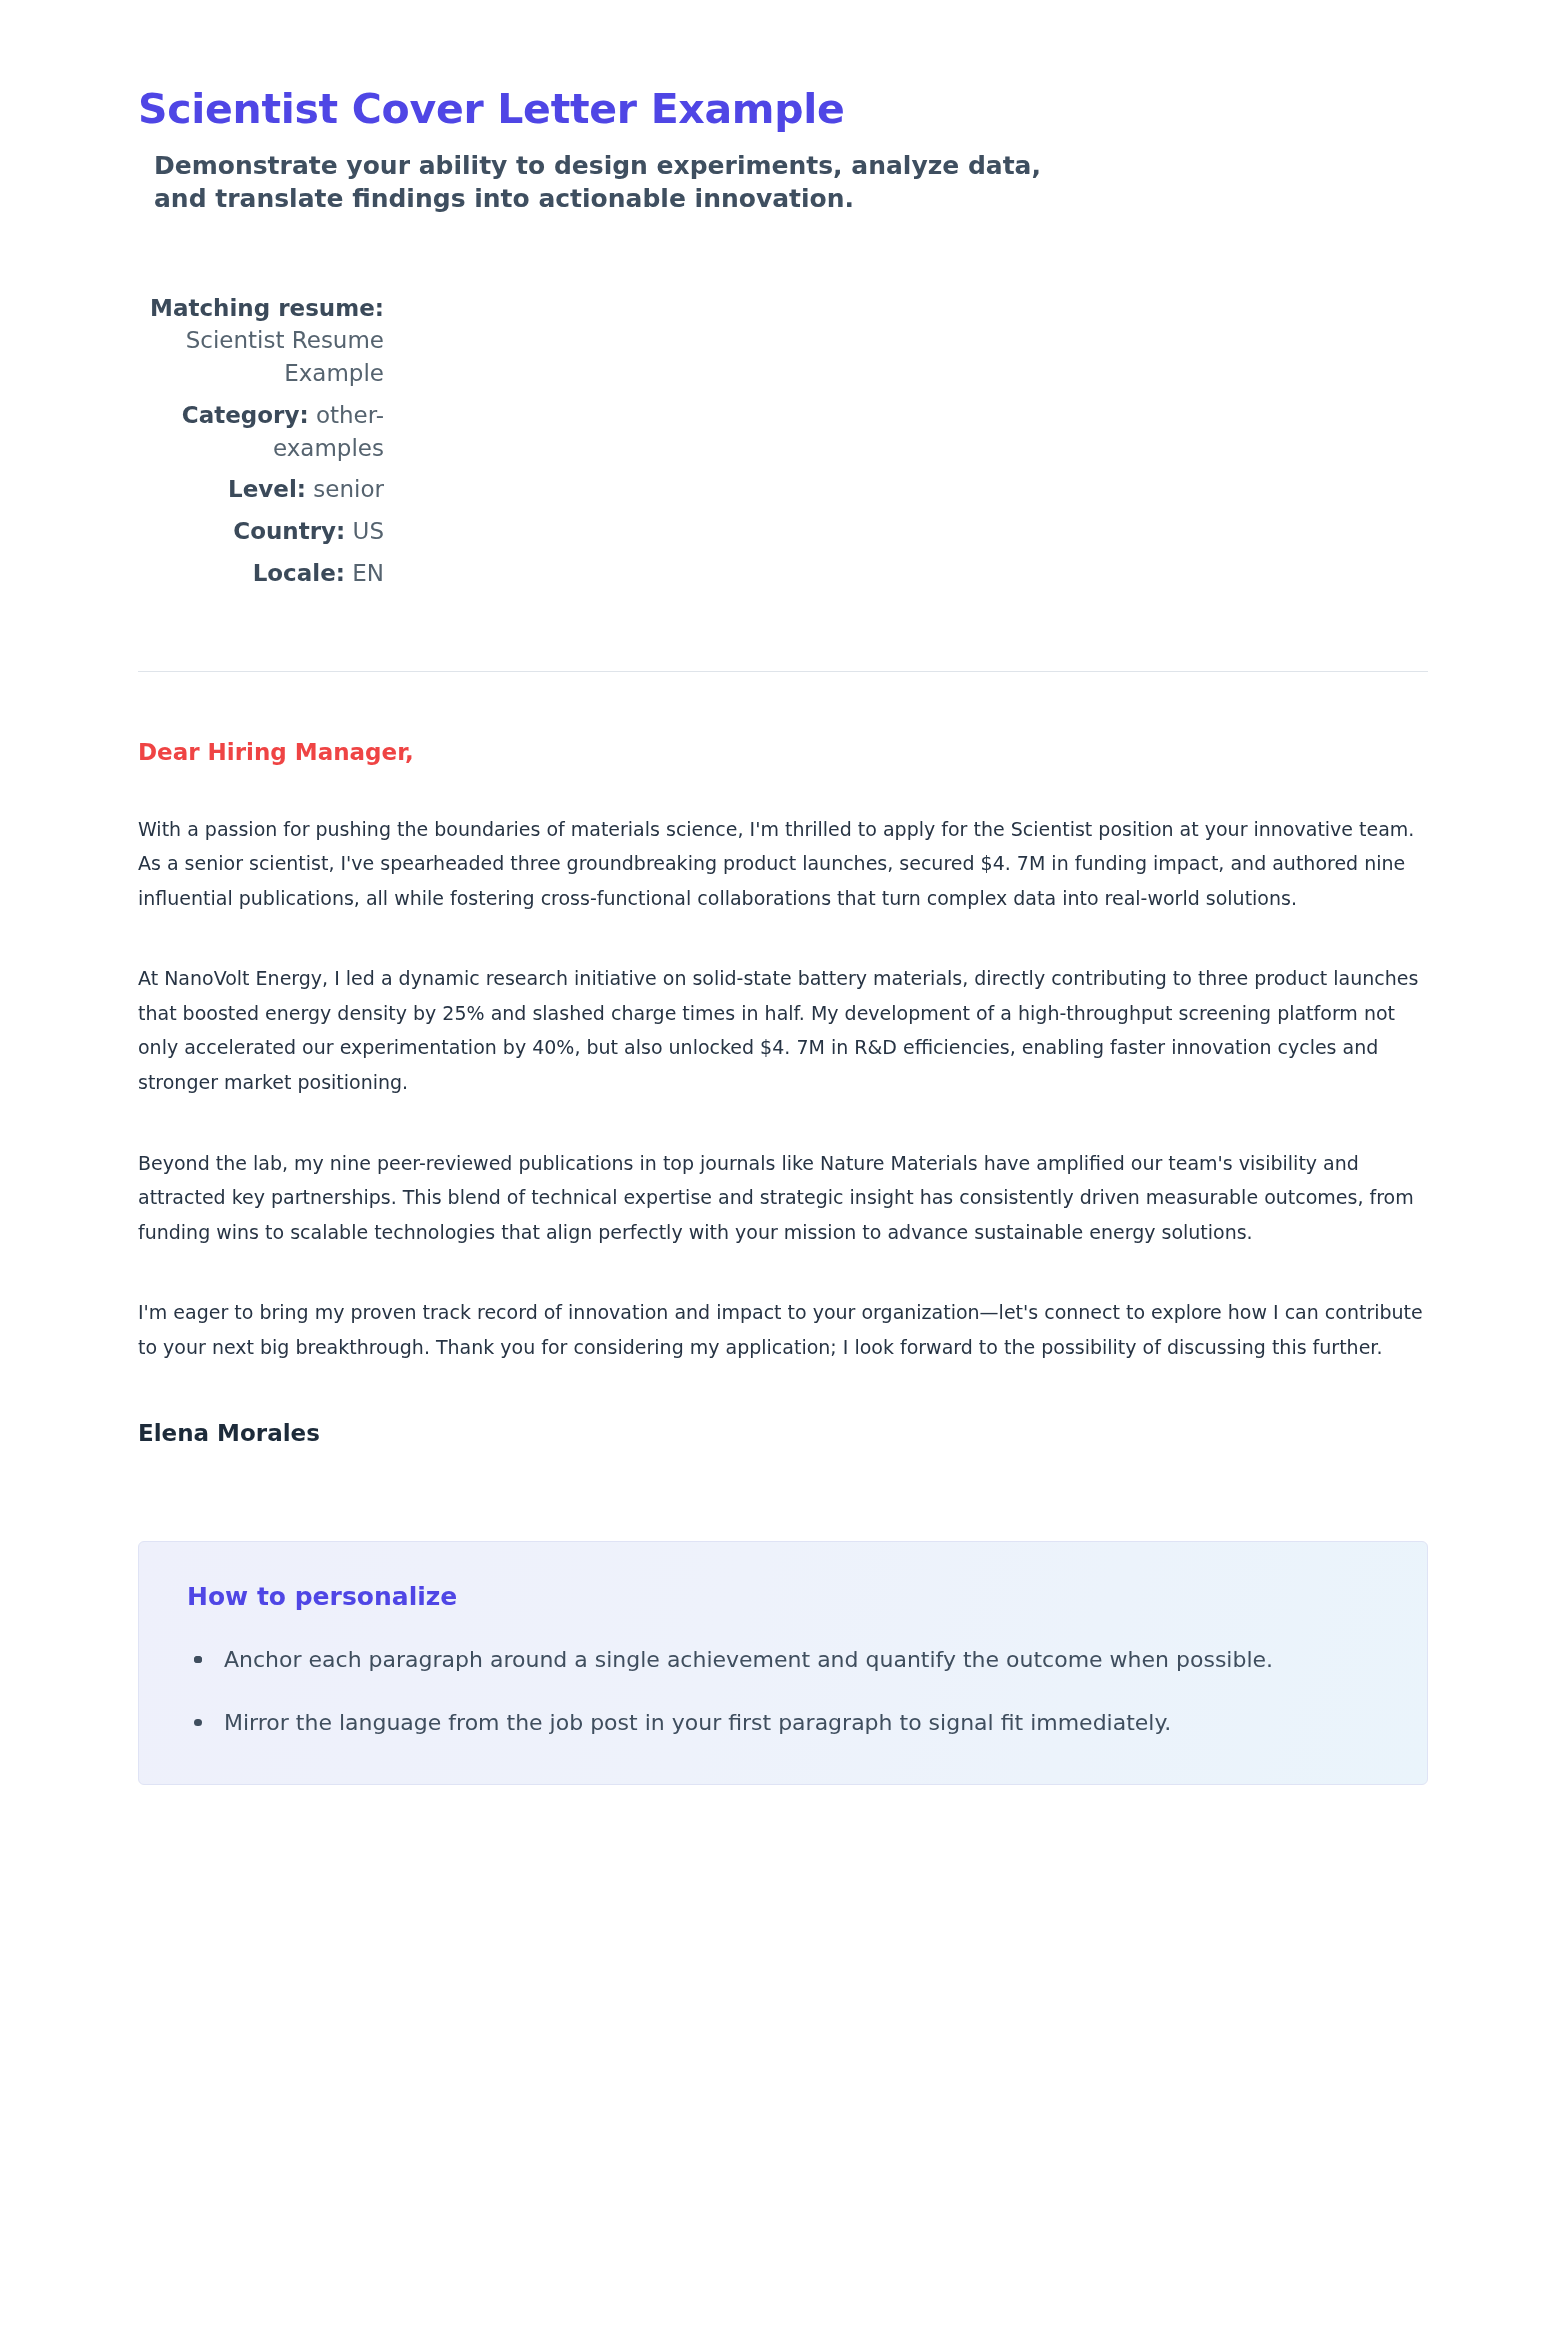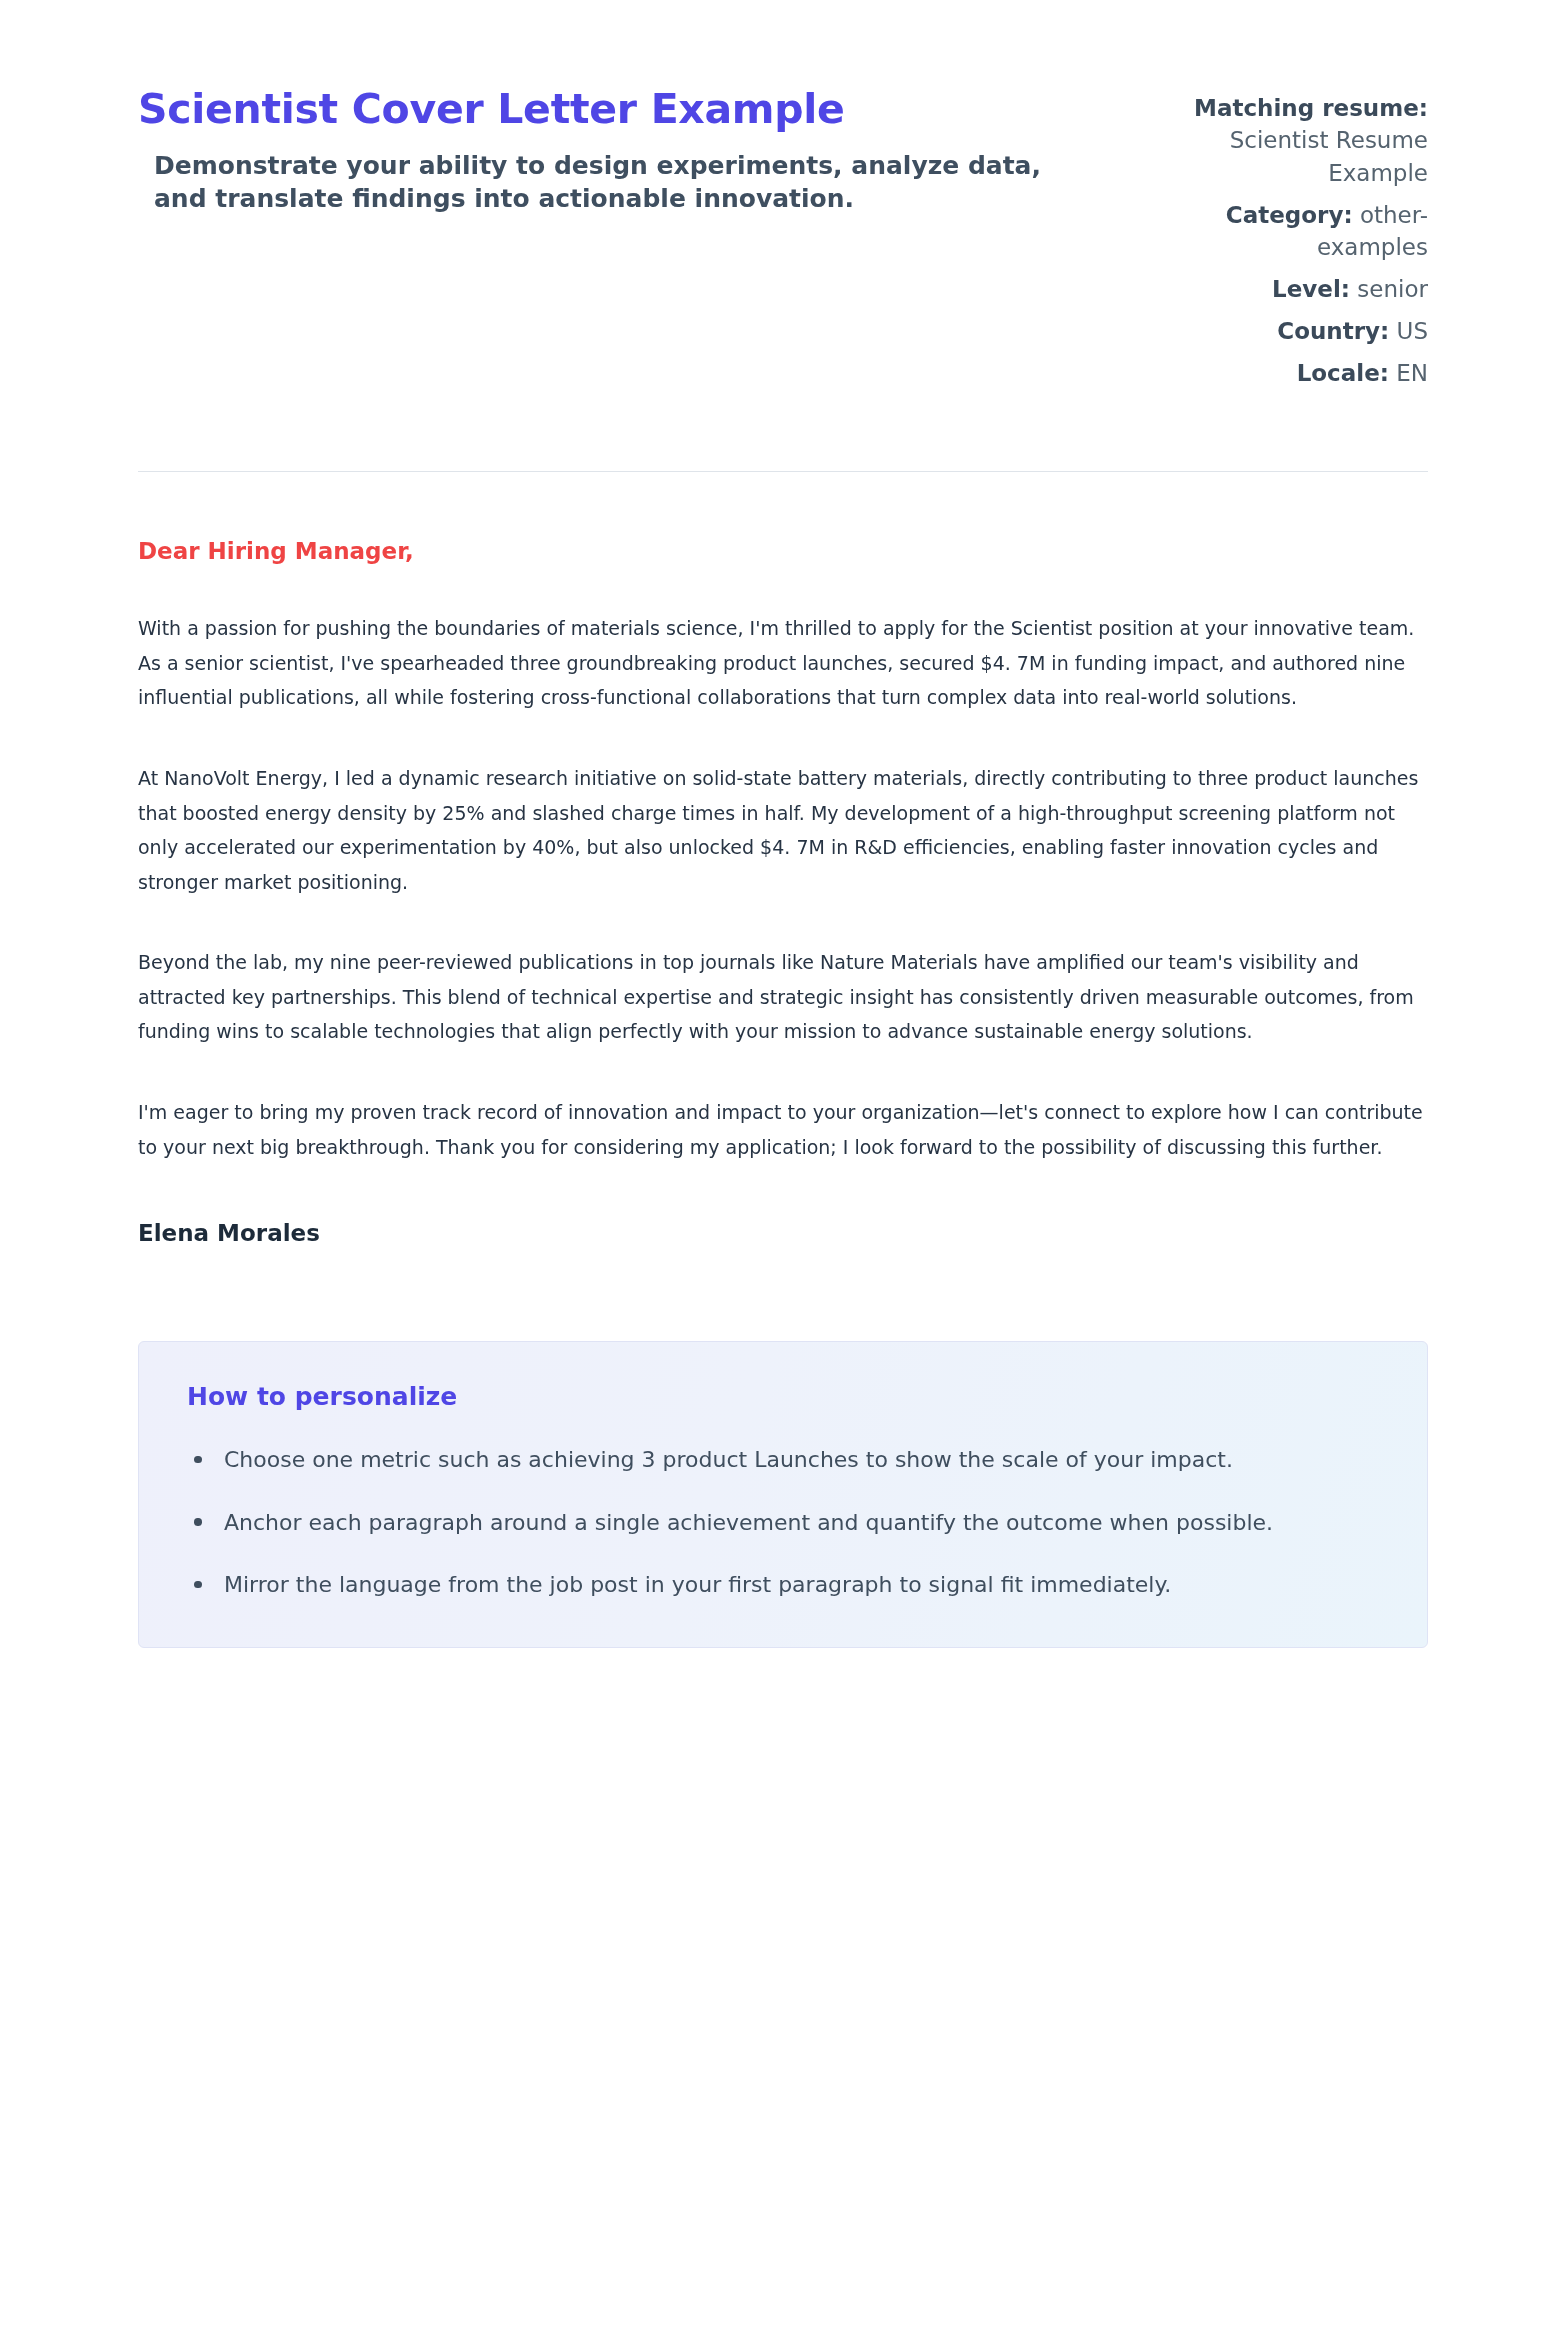--- a/index.html
+++ b/index.html
@@ -20,22 +20,23 @@
     box-sizing: border-box;
     padding: 66px 133px 0 138px;
     background: #ffffff;
   }
 
   
   .header {
     display: flex;
     align-items: flex-start;
     justify-content: flex-start;
-    gap: 87px;
+    gap: 55px;
     padding-top: 20px;
+    flex-direction: column;
   }
   .header-left {
     flex: 1 1 auto;
     max-width: 973px;
   }
   .doc-title {
     font-size: 41px;
     line-height: 1.14;
     font-weight: 700;
     color: #4f46e5;
@@ -206,21 +207,20 @@
     <div class="signature">
       <p class="sig-name">Elena Morales</p>
     </div>
   </div>
 
   <div class="callout">
     <p class="callout-title">How to personalize</p>
     <ul class="callout-list">
       <li class="callout-item">
         <span class="callout-bullet"></span>
-        <span>Choose one metric such as achieving 3 product Launches to show the scale of your impact.</span>
       </li>
       <li class="callout-item">
         <span class="callout-bullet"></span>
         <span>Anchor each paragraph around a single achievement and quantify the outcome when possible.</span>
       </li>
       <li class="callout-item">
         <span class="callout-bullet"></span>
         <span>Mirror the language from the job post in your first paragraph to signal fit immediately.</span>
       </li>
     </ul>

